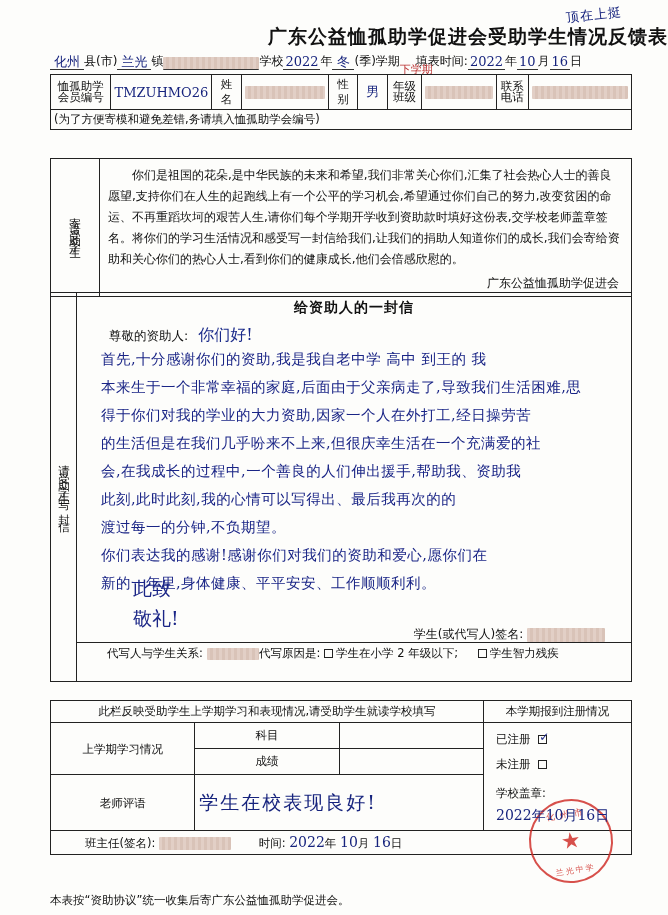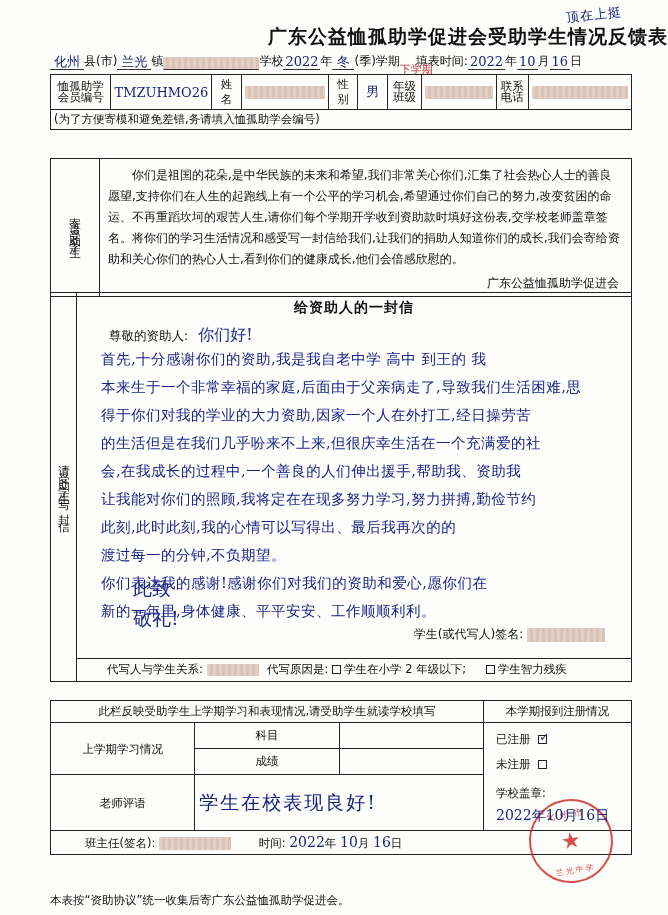--- a/index.html
+++ b/index.html
@@ -168,27 +168,26 @@
     font-size: 19px;
     line-height: 30px;
   }
   .sign-row {
     position: absolute;
     right: 26px; bottom: 38px;
     font-size: 12px;
   }
   .letter-foot {
     position: absolute;
-    left: 0; right: 0; bottom: 4px;
+    left: 0; right: 0; bottom: 20px;
     border-top: 1px solid #222;
     padding-top: 3px;
     font-size: 11.5px;
     display: flex;
     align-items: center;
-    gap: 8px;
   }
   .letter-foot .c1 { width: 182px; padding-left: 30px; }
   .letter-foot .c2 { flex: 1; }
   .chk {
     display: inline-block;
     width: 9px; height: 9px;
     border: 1px solid #222;
     margin-right: 3px;
     vertical-align: -1px;
   }
@@ -358,21 +357,20 @@
         <span>尊敬的资助人:</span>
         <span class="hand" style="font-size:16px;margin-left:6px">你们好!</span>
       </div>
 
       <div class="hand-body">
         <span class="ln">首先,十分感谢你们的资助,我是我自老中学 高中 到王的          我</span>
         <span class="ln">本来生于一个非常幸福的家庭,后面由于父亲病走了,导致我们生活困难,思</span>
         <span class="ln">得于你们对我的学业的大力资助,因家一个人在外打工,经日操劳苦</span>
         <span class="ln">的生活但是在我们几乎吩来不上来,但很庆幸生活在一个充满爱的社</span>
         <span class="ln">会,在我成长的过程中,一个善良的人们伸出援手,帮助我、资助我</span>
-        <span class="ln">让我能对你们的照顾,我将定在在现多努力学习,努力拼搏,勤俭节约</span>
         <span class="ln">  此刻,此时此刻,我的心情可以写得出、最后我再次的的</span>
         <span class="ln">渡过每一的分钟,不负期望。</span>
         <span class="ln">你们表达我的感谢!感谢你们对我们的资助和爱心,愿你们在</span>
         <span class="ln">新的一年里,身体健康、平平安安、工作顺顺利利。</span>
       </div>
 
       <div class="hand-close">
         <div>此致</div>
         <div>敬礼!</div>
       </div>

